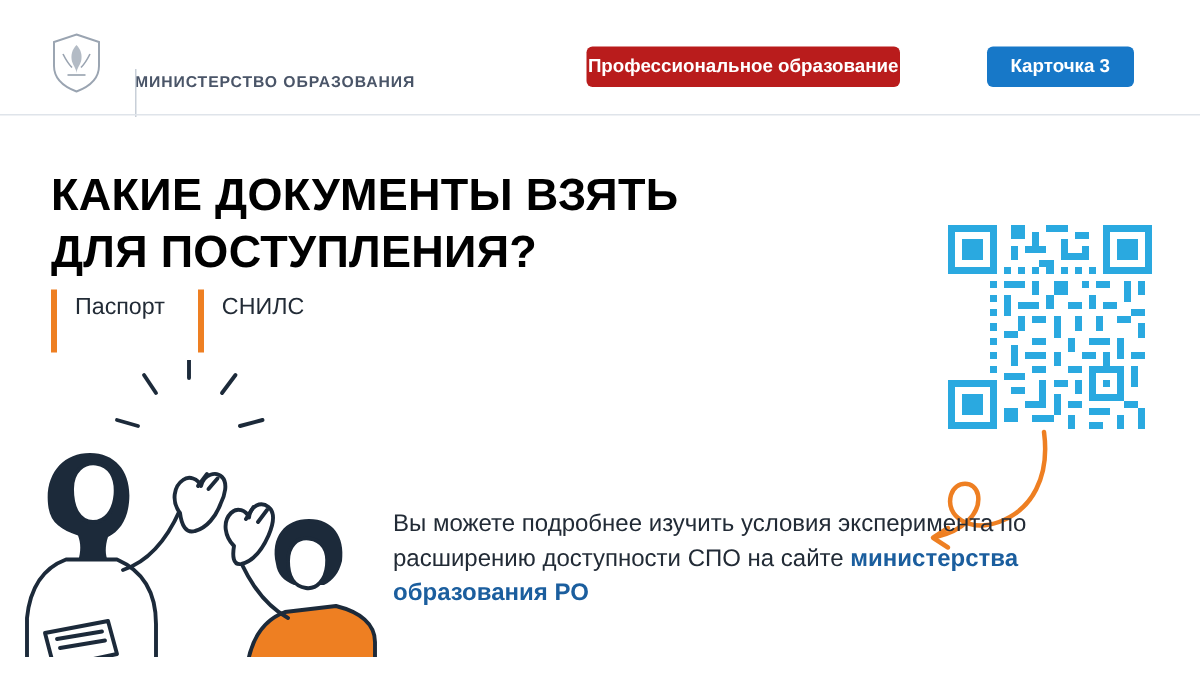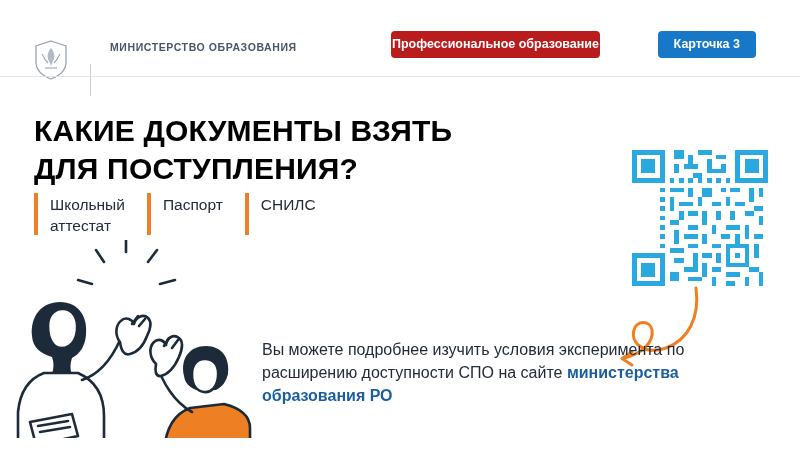--- a/index.html
+++ b/index.html
@@ -33,24 +33,24 @@
     position: absolute;
     top: 76px;
     left: 0;
     width: 800px;
     height: 1px;
     background: #dfe4ea;
   }
   .logo-block {
     position: absolute;
     left: 34px;
-    top: 40px;
+    top: 22px;
     display: flex;
-    align-items: flex-start;
-    gap: 28px;
+    align-items: flex-end;
+    gap: 8px;
   }
   .logo-mark {
     width: 34px;
     height: 40px;
     position: relative;
   }
   .logo-sep {
     position: absolute;
     left: 56px;
     top: 24px;
@@ -238,25 +238,20 @@
     <div class="badge-blue">Карточка 3</div>
   </div>
   <div class="header-rule"></div>
 
   <h1 class="title">
     <span class="t1">КАКИЕ ДОКУМЕНТЫ ВЗЯТЬ</span>
     <span class="t2">ДЛЯ ПОСТУПЛЕНИЯ?</span>
   </h1>
 
   <div class="docs">
-    <div class="doc">
-      <span class="doc-bar"></span>
-      <span class="doc-label">Школьный
-аттестат</span>
-    </div>
     <div class="doc">
       <span class="doc-bar"></span>
       <span class="doc-label">Паспорт</span>
     </div>
     <div class="doc">
       <span class="doc-bar"></span>
       <span class="doc-label">СНИЛС</span>
     </div>
   </div>
 

